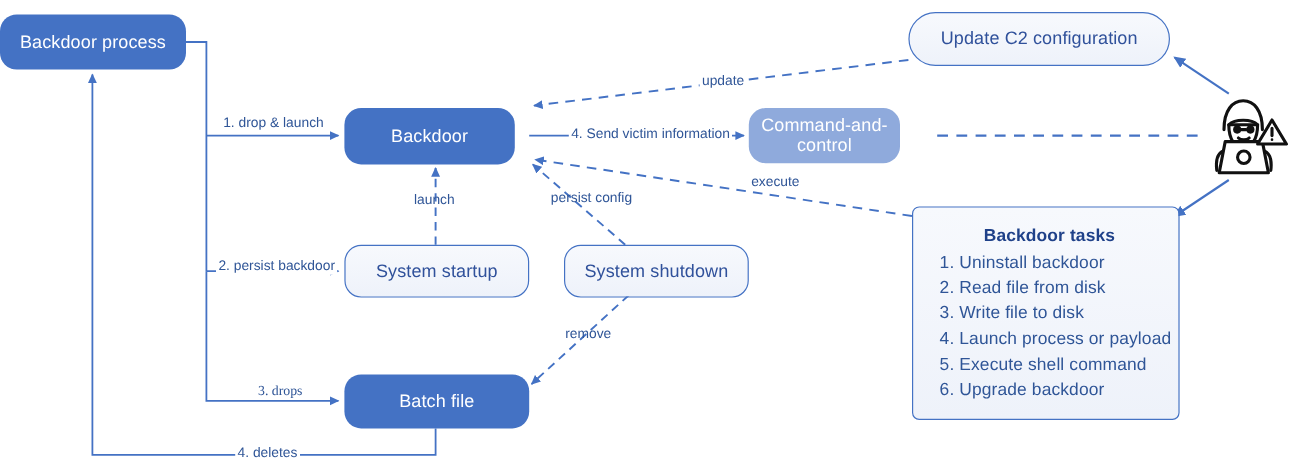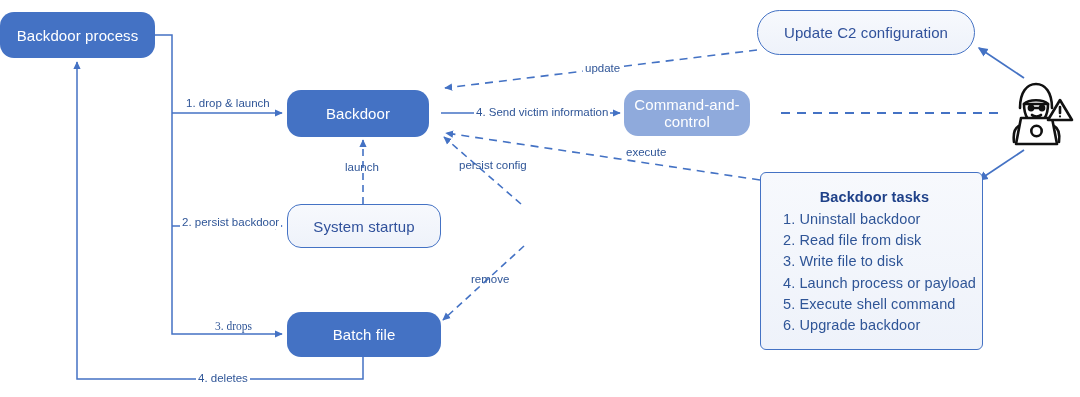--- a/index.html
+++ b/index.html
@@ -142,20 +142,23 @@
   </div>
 
   <div class="node filled" style="left:287px; top:90px; width:142px; height:47px;">
     <span>Backdoor</span>
   </div>
 
   <div class="node outline" style="left:287px; top:204px; width:154px; height:44px;">
     <span>System startup</span>
   </div>
 
+  <div class="node outline" style="left:470px; top:204px; width:154px; height:44px;">
+    <span>System shutdown</span>
+  </div>
 
   <div class="node filled" style="left:287px; top:312px; width:154px; height:45px;justify-content:center;">
     <span>Batch file</span>
   </div>
 
   <div class="node mid" style="left:624px; top:90px; width:126px; height:46px;justify-content:center;">
     <span>Command-and-control</span>
   </div>
 
   <div class="node outline" style="left:757px; top:10px; width:218px; height:45px; border-radius:24px;">

